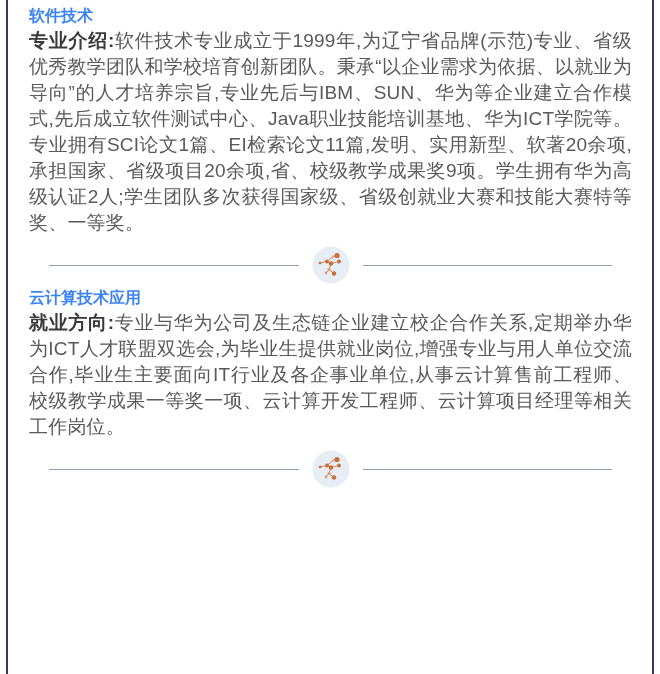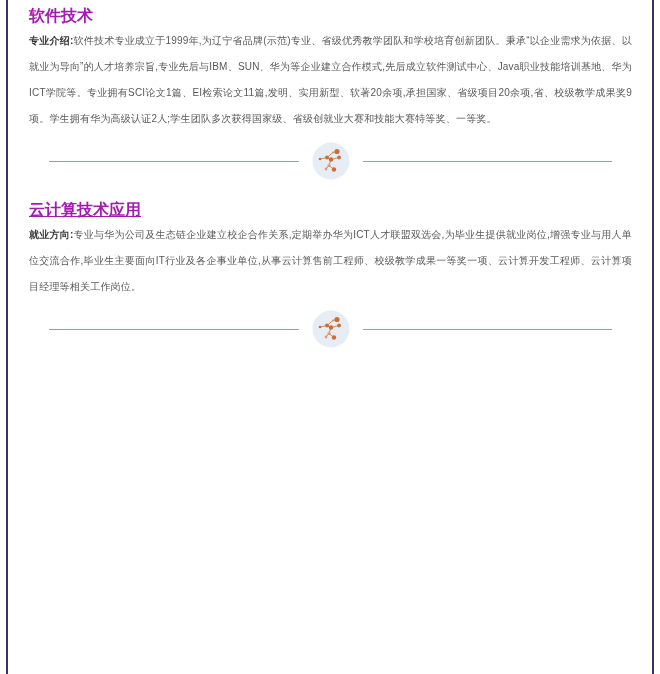--- a/index.html
+++ b/index.html
@@ -13,26 +13,26 @@
     height:674px;
     border-left:2px solid #3e3163;
     border-right:2px solid #3e3163;
     padding:6px 20px 0 21px;
     background:#ffffff;
   }
   .section-title{
     font-size:16px;
     line-height:20px;
     font-weight:bold;
-    color:#a21caf;
+    color:#3b82f6;
     margin:0 0 2px 0;
   }
-  .section + .section .section-title{margin-top:20px;text-decoration:underline;}
+  .section + .section .section-title{margin-top:4px;}
   .para{
-    font-size:10px;
+    font-size:19px;
     line-height:26px;
     color:#595959;
     text-align:justify;
     margin:0;
     letter-spacing:0.2px;
   }
   .para .label{
     font-weight:bold;
     color:#3a3a3a;
   }

